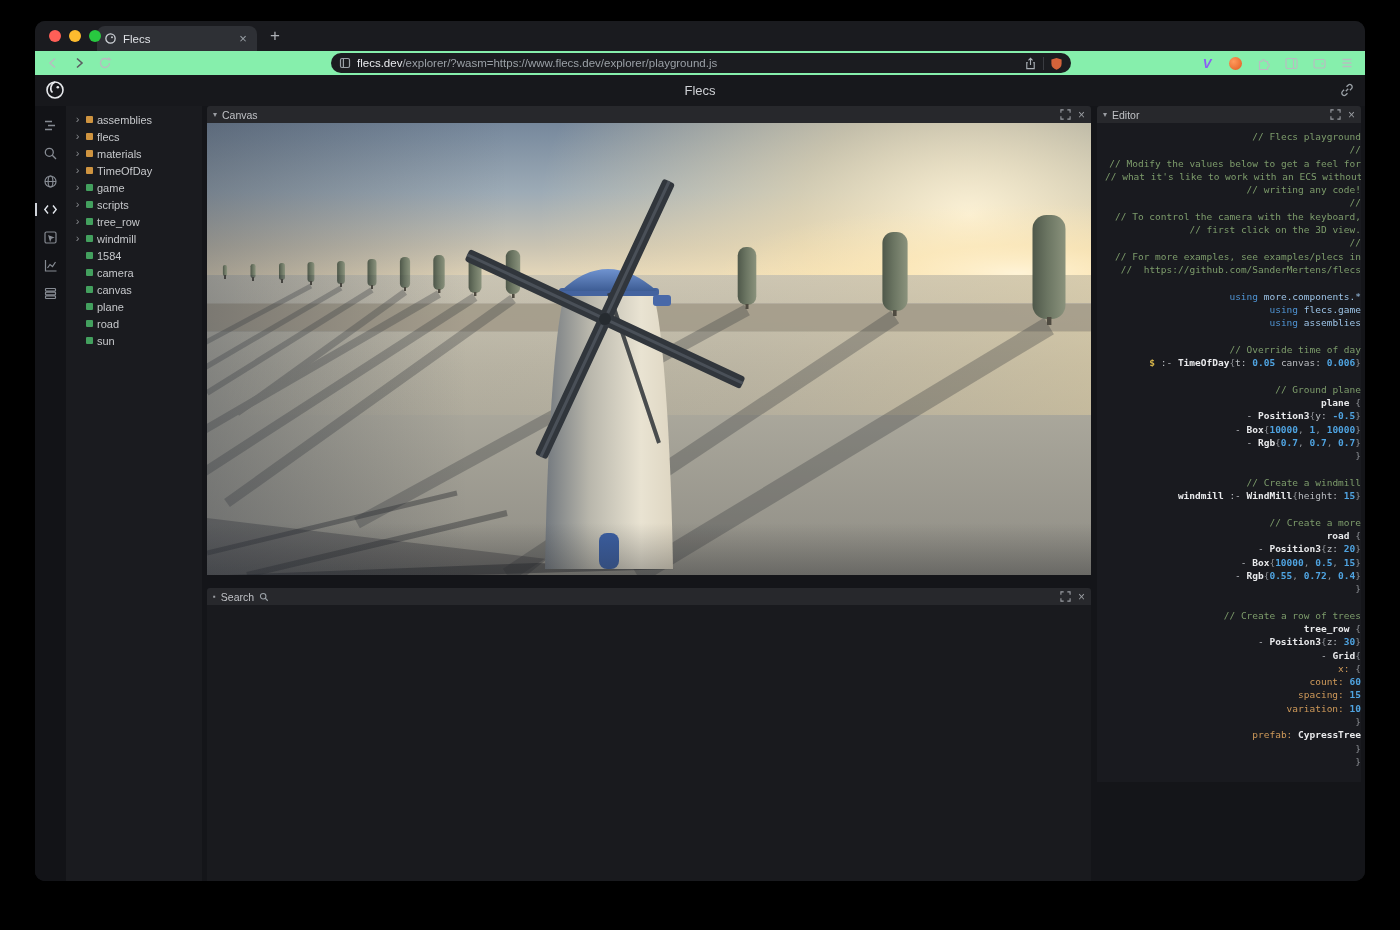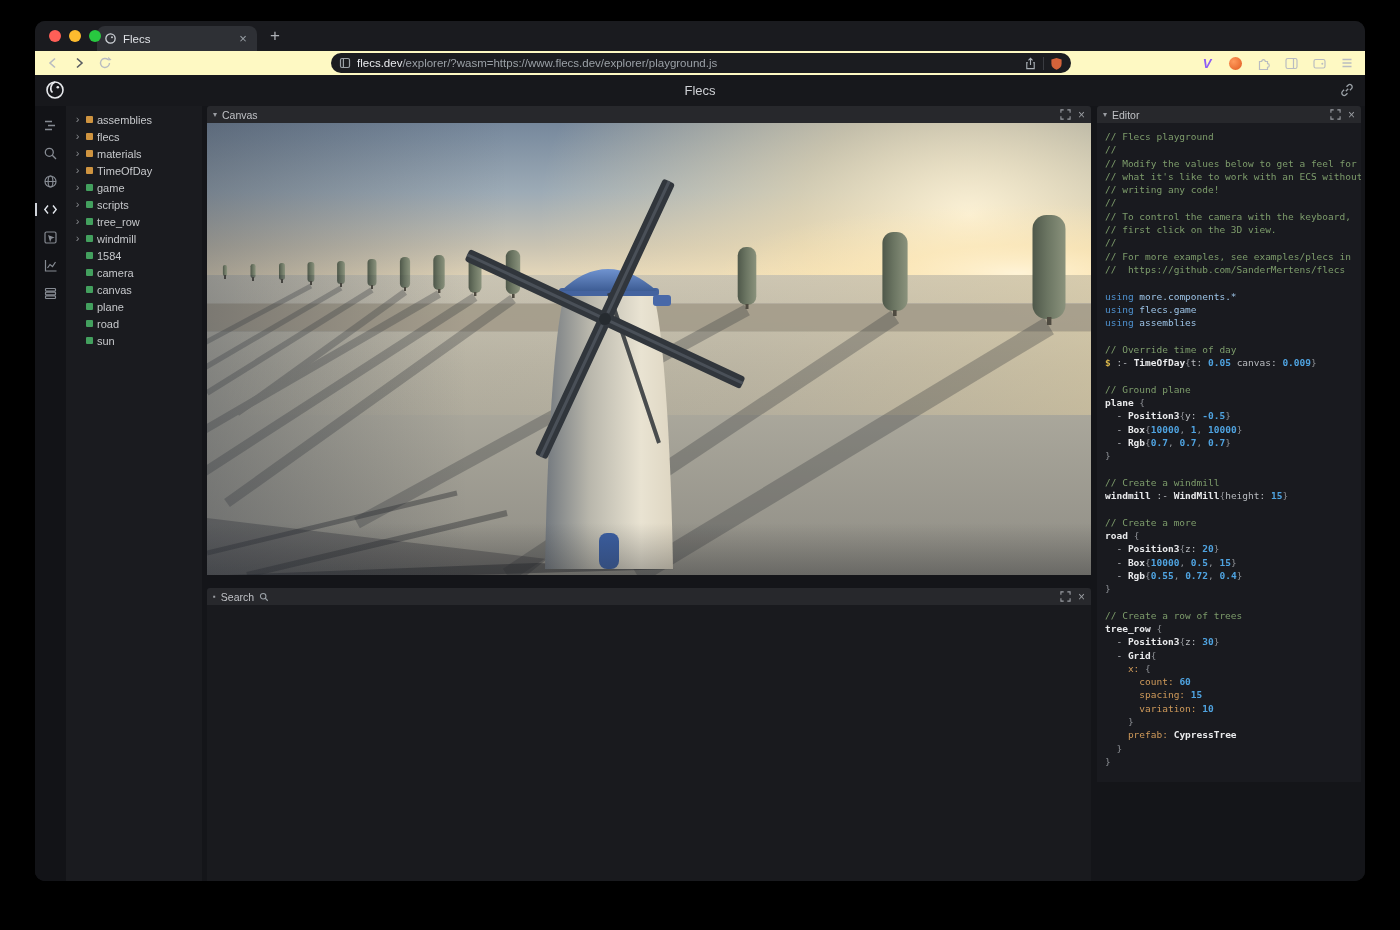--- a/index.html
+++ b/index.html
@@ -14,21 +14,21 @@
   .tabstrip { height:30px; background:#1a1b1f; position:relative; display:flex; align-items:flex-end; flex:none; }
   .lights { position:absolute; left:14px; top:9px; display:flex; gap:8px; }
   .light { width:12px; height:12px; border-radius:50%; }
   .tab { margin-left:62px; width:160px; height:25px; background:#2e3035; border-radius:8px 8px 0 0;
          display:flex; align-items:center; gap:6px; padding:0 7px; color:#dfe1e5; font-size:11.5px; }
   .tab-title { flex:1; overflow:hidden; white-space:nowrap; }
   .tab-close { color:#9aa0a6; font-size:13px; width:14px; text-align:center; }
   .newtab { width:24px; height:24px; margin-left:6px; align-self:center; color:#aeb1b6; font-size:17px;
             display:flex; align-items:center; justify-content:center; }
 
-  .toolbar { height:24px; background:#fef9c3; display:flex; align-items:center; padding:0 8px; flex:none;gap:6px; }
+  .toolbar { height:24px; background:#86efac; display:flex; align-items:center; padding:0 8px; flex:none;gap:6px; }
   .navbtn { width:20px; height:20px; display:flex; align-items:center; justify-content:center; color:#b9bcc1; }
   .navbtn.disabled { color:#5a5d62; }
   .urlpill { margin-left:210px; width:740px; height:20px; background:#1b1c20; border-radius:10px;
              display:flex; align-items:center; padding:0 8px; gap:6px; font-size:11.5px; }
   .url-host { color:#e8eaed; }
   .url-path { color:#9aa0a6; overflow:hidden; white-space:nowrap; }
   .pill-spacer { flex:1; }
   .pill-div { width:1px; height:13px; background:#3a3c41; }
   .bar-spacer { flex:1; }
   .ext { width:20px; height:20px; display:flex; align-items:center; justify-content:center; margin-left:2px; color:#aab; }
@@ -68,21 +68,21 @@
   .panel-canvas { left:5px; top:0; width:884px; height:469px; }
   .canvas-body { flex:1; background:#000; position:relative; overflow:hidden; }
   .canvas-body svg { display:block; }
 
   .panel-search { left:5px; top:482px; width:884px; height:293px; }
   .search-body { flex:1; background:#191a1e; }
 
   .panel-editor { left:895px; top:0; width:264px; height:676px; }
   .editor-body { flex:1; background:#191a1f; padding:7px 0 0 8px; overflow:hidden;
                  font-family:"DejaVu Sans Mono", monospace; font-size:9.5px; }
-  .code-line { height:13.3px; line-height:13.3px; white-space:pre; }
+  .code-line { height:13.3px; line-height:13.3px; white-space:pre;text-align:right; }
   .tok-c { color:#7d9c6b; }
   .tok-k { color:#4f93d2; }
   .tok-p { color:#9cc3e6; }
   .tok-i { color:#e9eaec; font-weight:bold; }
   .tok-n { color:#4fa3e0; font-weight:bold; }
   .tok-o { color:#cf9a5a; }
   .tok-t { color:#b9bcc0; }
   .tok-u { color:#8e9196; }
   .tok-v { color:#d6b44a; font-weight:bold; }
 
@@ -529,21 +529,21 @@
             <div class="code-line"><span class="tok-c">// first click on the 3D view.</span></div>
             <div class="code-line"><span class="tok-c">//</span></div>
             <div class="code-line"><span class="tok-c">// For more examples, see examples/plecs in</span></div>
             <div class="code-line"><span class="tok-c">//  https://github.com/SanderMertens/flecs</span></div>
             <div class="code-line">&nbsp;</div>
             <div class="code-line"><span class="tok-k">using</span><span class="tok-t"> </span><span class="tok-p">more.components.*</span></div>
             <div class="code-line"><span class="tok-k">using</span><span class="tok-t"> </span><span class="tok-p">flecs.game</span></div>
             <div class="code-line"><span class="tok-k">using</span><span class="tok-t"> </span><span class="tok-p">assemblies</span></div>
             <div class="code-line">&nbsp;</div>
             <div class="code-line"><span class="tok-c">// Override time of day</span></div>
-            <div class="code-line"><span class="tok-v">$</span><span class="tok-t"> :- </span><span class="tok-i">TimeOfDay</span><span class="tok-u">{</span><span class="tok-t">t: </span><span class="tok-n">0.05</span><span class="tok-t"> canvas: </span><span class="tok-n">0.009</span><span class="tok-u">}</span></div>
+            <div class="code-line"><span class="tok-v">$</span><span class="tok-t"> :- </span><span class="tok-i">TimeOfDay</span><span class="tok-u">{</span><span class="tok-t">t: </span><span class="tok-n">0.05</span><span class="tok-t"> canvas: </span><span class="tok-n">0.006</span><span class="tok-u">}</span></div>
             <div class="code-line">&nbsp;</div>
             <div class="code-line"><span class="tok-c">// Ground plane</span></div>
             <div class="code-line"><span class="tok-i">plane</span><span class="tok-t"> </span><span class="tok-u">{</span></div>
             <div class="code-line"><span class="tok-t">  - </span><span class="tok-i">Position3</span><span class="tok-u">{</span><span class="tok-t">y: </span><span class="tok-n">-0.5</span><span class="tok-u">}</span></div>
             <div class="code-line"><span class="tok-t">  - </span><span class="tok-i">Box</span><span class="tok-u">{</span><span class="tok-n">10000</span><span class="tok-u">, </span><span class="tok-n">1</span><span class="tok-u">, </span><span class="tok-n">10000</span><span class="tok-u">}</span></div>
             <div class="code-line"><span class="tok-t">  - </span><span class="tok-i">Rgb</span><span class="tok-u">{</span><span class="tok-n">0.7</span><span class="tok-u">, </span><span class="tok-n">0.7</span><span class="tok-u">, </span><span class="tok-n">0.7</span><span class="tok-u">}</span></div>
             <div class="code-line"><span class="tok-u">}</span></div>
             <div class="code-line">&nbsp;</div>
             <div class="code-line"><span class="tok-c">// Create a windmill</span></div>
             <div class="code-line"><span class="tok-i">windmill</span><span class="tok-t"> :- </span><span class="tok-i">WindMill</span><span class="tok-u">{</span><span class="tok-t">height: </span><span class="tok-n">15</span><span class="tok-u">}</span></div>

